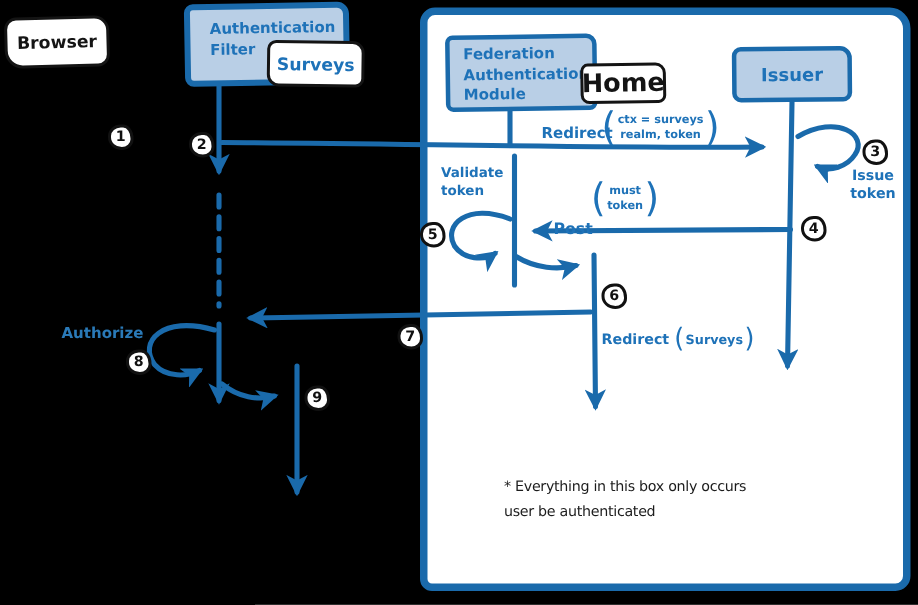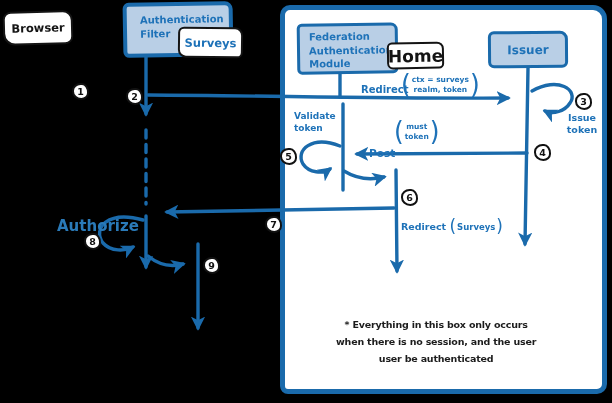--- a/index.html
+++ b/index.html
@@ -43,24 +43,24 @@
   .paren.big{font-size:25px;}
   .paren.med{font-size:17px;}
   .arg-lines{font-size:7.5px;line-height:9.5px;font-weight:bold;text-align:center;padding:0 1px;}
   .lbl-ctx{left:401px;top:72px;}
   .lbl-issue{left:562px;top:112px;width:40px;text-align:center;font-size:9.5px;line-height:12px;}
   .lbl-validate{left:294px;top:110px;width:46px;text-align:left;font-size:9px;line-height:12px;}
   .lbl-post{left:369px;top:131px;font-size:10.5px;margin-top:16px;}
   .lbl-post-args{left:394px;top:119px;}
   .lbl-redirect2{left:401px;top:218px;display:flex;align-items:center;font-size:9.5px;}
   .lbl-redirect2 .r2arg{font-size:8.5px;padding:0 1px;}
-  .lbl-authorize{left:57px;top:217px;font-size:15px;color:#2a7ab8;}
+  .lbl-authorize{left:41px;top:217px;font-size:10px;color:#2a7ab8;}
   
   .note{position:absolute;left:336px;top:316px;z-index:3;color:#1c1c1c;
-    font-size:9.5px;font-weight:bold;letter-spacing:-0.2px;line-height:17px;text-align:center;}
+    font-size:9.5px;font-weight:normal;letter-spacing:-0.2px;line-height:17px;}
   
   .badge{position:absolute;width:17px;height:17px;z-index:5;background:#fff;
     border:2.5px solid #111;box-sizing:border-box;
     border-radius:55% 45% 50% 60% / 50% 60% 45% 55%;
     display:flex;align-items:center;justify-content:center;
     color:#111;font-size:9.5px;font-weight:bold;}
 </style>
 </head>
 <body>
 
@@ -141,21 +141,20 @@
     <span>Redirect</span>&nbsp;
     <span class="paren med">(</span>
     <span class="r2arg">Surveys</span>
     <span class="paren med">)</span>
   </div>
 
   <div class="label lbl-authorize">Authorize</div>
 
   <div class="note">
     <div>* Everything in this box only occurs</div>
-    <div>when there is no session, and the user</div>
     <div>user be authenticated</div>
   </div>
 
   <div class="badge" style="left:72px;top:83px;">1</div>
   <div class="badge" style="left:126px;top:88px;">2</div>
   <div class="badge" style="left:575px;top:93px;">3</div>
   <div class="badge" style="left:534px;top:144px;">4</div>
   <div class="badge" style="left:280px;top:148px;">5</div>
   <div class="badge" style="left:401px;top:189px;">6</div>
   <div class="badge" style="left:265px;top:216px;">7</div>

